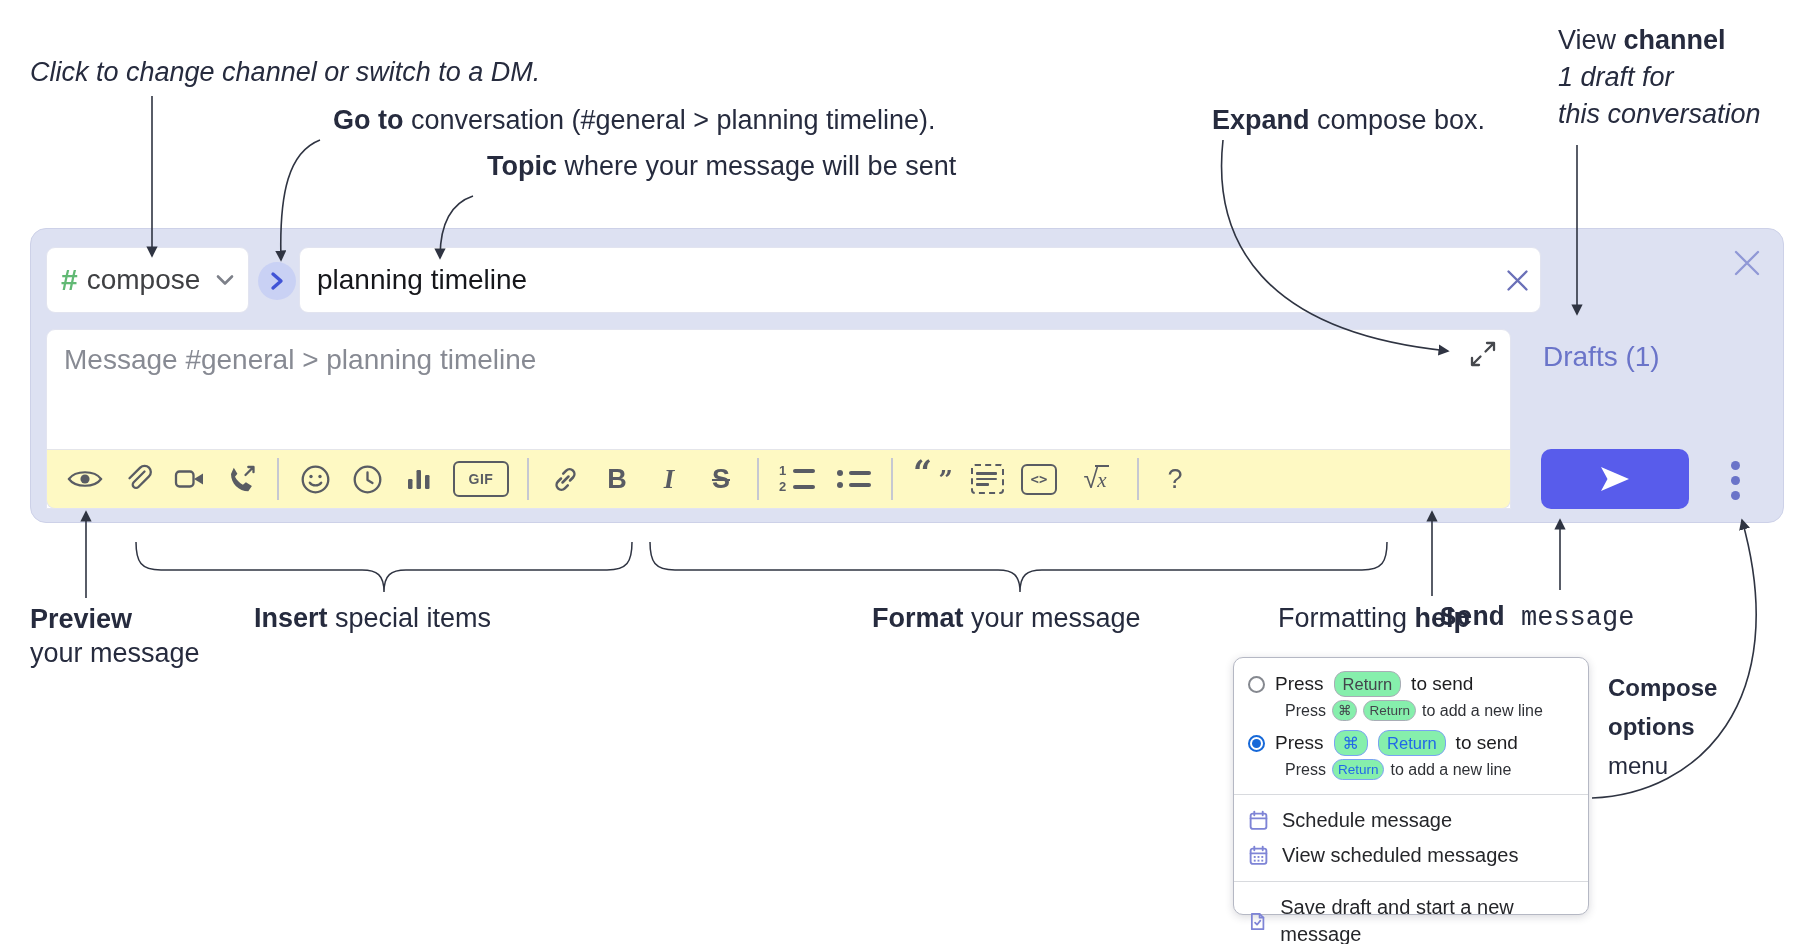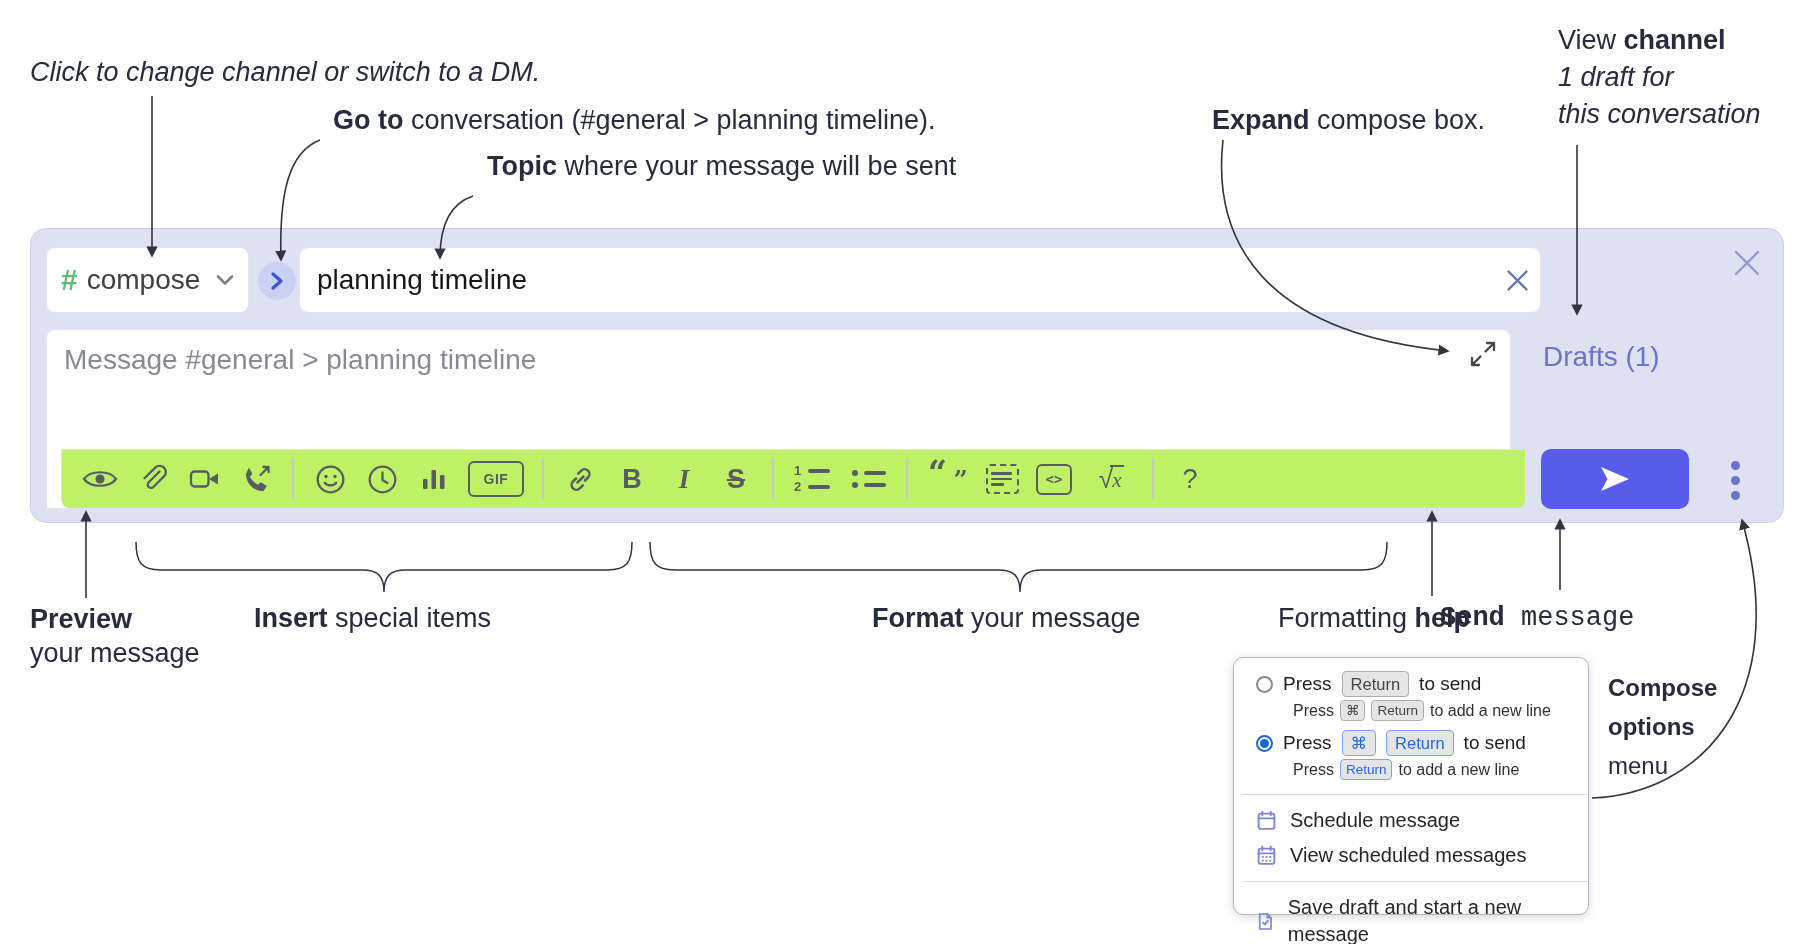--- a/index.html
+++ b/index.html
@@ -27,21 +27,21 @@
   .topic-input{flex:1;border:none;outline:none;background:transparent;font-family:"Liberation Sans",sans-serif;
                font-size:28px;color:#15161a;padding:0 0 0 17px;}
   .topic-clear{width:46px;height:46px;display:flex;align-items:center;justify-content:center;cursor:pointer;}
   .close-x{position:absolute;right:18px;top:16px;width:36px;height:36px;display:flex;align-items:center;justify-content:center;cursor:pointer;}
   .msg-wrap{position:absolute;left:15px;top:100px;width:1465px;height:180px;background:#fff;
             border:1px solid #e2e4f0;border-radius:9px 9px 0 0;box-sizing:border-box;}
   .msg-input{width:100%;height:110px;border:none;outline:none;resize:none;background:transparent;box-sizing:border-box;
              font-family:"Liberation Sans",sans-serif;font-size:28px;color:#3b82f6;padding:14px 60px 0 17px;}
   .msg-input::placeholder{color:#878a93;opacity:1;}
   .expand-ic{position:absolute;right:13px;top:10px;width:28px;height:28px;cursor:pointer;}
-  .toolbar{position:absolute;left:30px;top:220px;width:1465px;height:60px;background:#bef264;
+  .toolbar{position:absolute;left:15px;top:220px;width:1465px;height:60px;background:#fef9c3;
            border:1px solid #e2e4f0;border-top:1px solid #e4e5ea;border-radius:0 0 9px 9px;box-sizing:border-box;
            display:flex;align-items:center;padding:0 0 0 20px;gap:16px;}
   .tb{width:36px;height:44px;display:flex;align-items:center;justify-content:center;color:#595c63;
       font-size:27px;cursor:pointer;flex:none;}
   .tb-div{width:2px;height:42px;background:#c6c8d2;flex:none;margin:0 2px;}
   .tb-b{font-weight:800;}
   .tb-i{font-family:"Liberation Serif",serif;font-style:italic;font-weight:600;}
   .tb-s{font-weight:600;text-decoration:line-through;}
   .tb-gif{width:52px;height:32px;border:2.3px solid #595c63;border-radius:6px;display:flex;align-items:center;
           justify-content:center;font-size:14px;font-weight:700;letter-spacing:.5px;cursor:pointer;color:#595c63;flex:none;}
@@ -65,28 +65,28 @@
   .tb-list .bar{width:22px;height:4.5px;border-radius:2px;background:#595c63;}
   .drafts{position:absolute;left:1512px;top:112px;font-size:28px;color:#6a74c9;cursor:pointer;}
   .send-btn{position:absolute;left:1510px;top:220px;width:148px;height:60px;border-radius:10px;
             background:#585ceb;display:flex;align-items:center;justify-content:center;cursor:pointer;}
   .ellipsis{position:absolute;left:1684px;top:224px;width:40px;height:54px;display:flex;flex-direction:column;
             align-items:center;justify-content:center;gap:6px;cursor:pointer;}
   .ellipsis span{width:9px;height:9px;border-radius:50%;background:#6a74c9;display:block;}
   
   .popup{position:absolute;left:1233px;top:657px;width:356px;height:258px;background:#fff;
          border:1.5px solid #b5b8c4;border-radius:10px;box-sizing:border-box;z-index:10;
-         box-shadow:0 2px 8px rgba(40,40,60,.18);padding:10px 0 0 8px;}
+         box-shadow:0 2px 8px rgba(40,40,60,.18);padding:10px 0 0 0;}
   .opt{display:flex;align-items:center;gap:10px;padding:3px 14px 0 14px;font-size:19px;color:#1d1d1f;}
   .optsub{padding:3px 14px 6px 51px;font-size:16px;color:#2f3136;display:flex;align-items:center;gap:6px;}
   .radio{width:17px;height:17px;border-radius:50%;border:2px solid #85888f;box-sizing:border-box;flex:none;cursor:pointer;}
   .radio.sel{border-color:#1668d8;display:flex;align-items:center;justify-content:center;}
   .radio.sel::after{content:"";width:9px;height:9px;border-radius:50%;background:#1668d8;}
-  .key{display:inline-block;border:1px solid #a9adb6;border-radius:4px;padding:0 8px;font-size:16.5px;
-       line-height:24px;color:#43454c;background:#e5e5e5;}
+  .key{display:inline-block;border:1px solid #a9adb6;border-radius:11px;padding:0 8px;font-size:16.5px;
+       line-height:24px;color:#43454c;background:#86efac;}
   .key.sm{font-size:13.5px;padding:0 5px;line-height:19px;}
   .key.blue{border-color:#7aa3f2;color:#2268e8;}
   .pop-div{height:1px;background:#d8dade;margin:8px 0;}
   .pop-item{display:flex;align-items:center;gap:13px;padding:4px 14px;font-size:20px;color:#25262a;cursor:pointer;line-height:27px;}
 </style>
 </head>
 <body>
 
 <div class="canvas">
 

